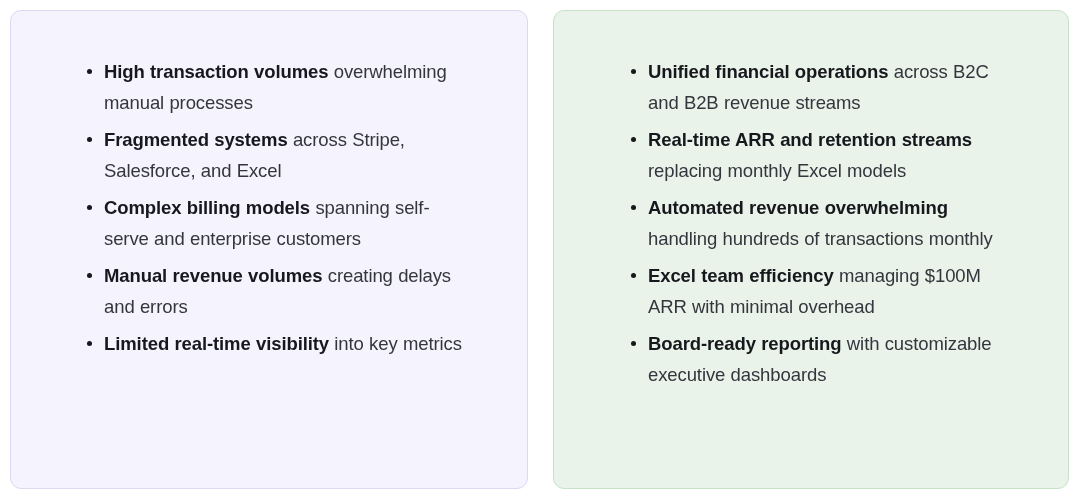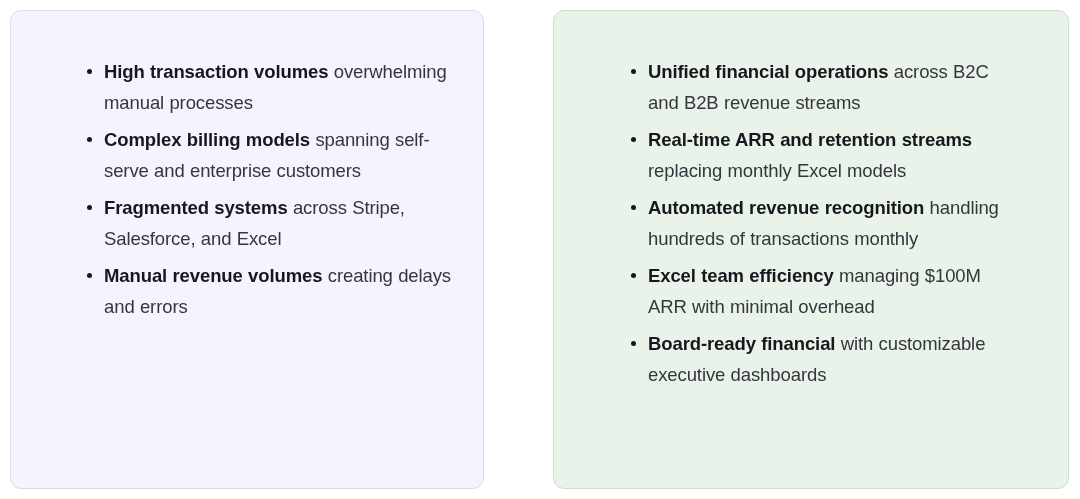--- a/index.html
+++ b/index.html
@@ -27,21 +27,21 @@
     height: 479px;
     box-sizing: border-box;
     border-radius: 11px;
     border-width: 1px;
     border-style: solid;
     overflow: hidden;
   }
 
   .card-problems {
     left: 10px;
-    width: 474px;
+    width: 518px;
     background: #f5f3fd;
     border-color: #ddd9f0;
   }
 
   .card-outcomes {
     left: 553px;
     width: 516px;
     background: #e9f3e9;
     border-color: #c8e2c8;
   }
@@ -108,51 +108,55 @@
 <div class="board">
 
   <section class="card card-problems">
     <ul class="bullet-list">
       <li class="bullet-item">
         <span class="bullet-dot"></span>
         <span class="lead">High transaction volumes</span><span class="rest"> overwhelming manual processes</span>
       </li>
       <li class="bullet-item">
         <span class="bullet-dot"></span>
+        <span class="lead">Fragmented systems</span><span class="rest"> across Stripe, Salesforce, and Excel</span>
+      </li>
+      <li class="bullet-item">
+        <span class="bullet-dot"></span>
         <span class="lead">Complex billing models</span><span class="rest"> spanning self-serve and enterprise customers</span>
       </li>
       <li class="bullet-item">
         <span class="bullet-dot"></span>
-        <span class="lead">Fragmented systems</span><span class="rest"> across Stripe, Salesforce, and Excel</span>
+        <span class="lead">Manual revenue volumes</span><span class="rest"> creating delays and errors</span>
       </li>
       <li class="bullet-item">
         <span class="bullet-dot"></span>
-        <span class="lead">Manual revenue volumes</span><span class="rest"> creating delays and errors</span>
+        <span class="lead">Limited real-time visibility</span><span class="rest"> into key metrics</span>
       </li>
     </ul>
   </section>
 
   <section class="card card-outcomes">
     <ul class="bullet-list">
       <li class="bullet-item">
         <span class="bullet-dot"></span>
         <span class="lead">Unified financial operations</span><span class="rest"> across B2C and B2B revenue streams</span>
       </li>
       <li class="bullet-item">
         <span class="bullet-dot"></span>
         <span class="lead">Real-time ARR and retention streams</span><span class="rest"> replacing monthly Excel models</span>
       </li>
       <li class="bullet-item">
         <span class="bullet-dot"></span>
-        <span class="lead">Automated revenue recognition</span><span class="rest"> handling hundreds of transactions monthly</span>
+        <span class="lead">Automated revenue overwhelming</span><span class="rest"> handling hundreds of transactions monthly</span>
       </li>
       <li class="bullet-item">
         <span class="bullet-dot"></span>
         <span class="lead">Excel team efficiency</span><span class="rest"> managing $100M ARR with minimal overhead</span>
       </li>
       <li class="bullet-item">
         <span class="bullet-dot"></span>
-        <span class="lead">Board-ready financial</span><span class="rest"> with customizable executive dashboards</span>
+        <span class="lead">Board-ready reporting</span><span class="rest"> with customizable executive dashboards</span>
       </li>
     </ul>
   </section>
 
 </div>
 
 </body></html>

